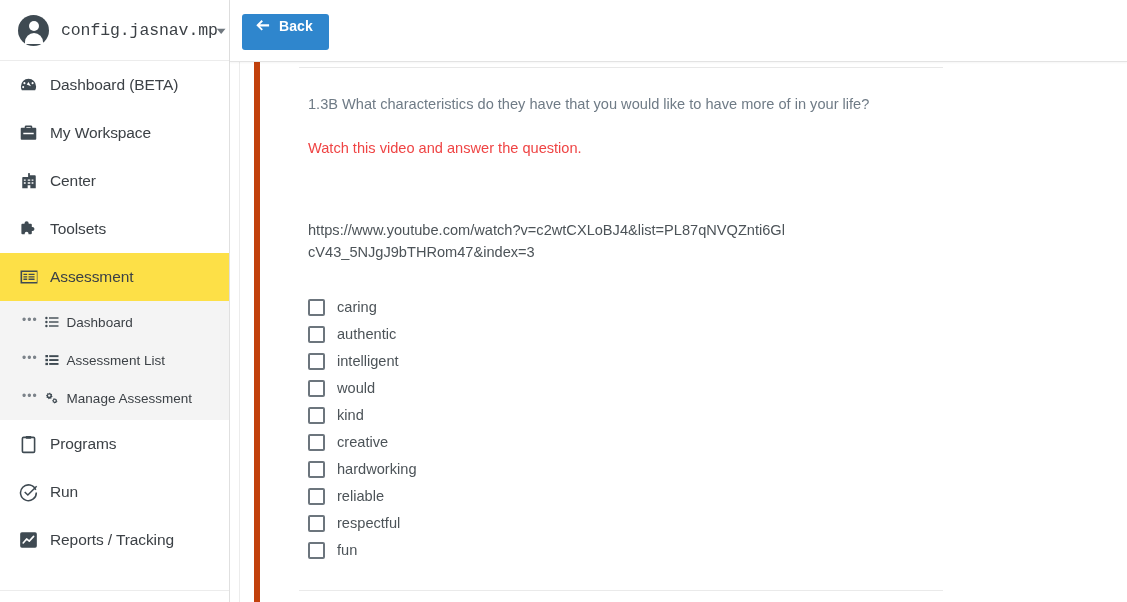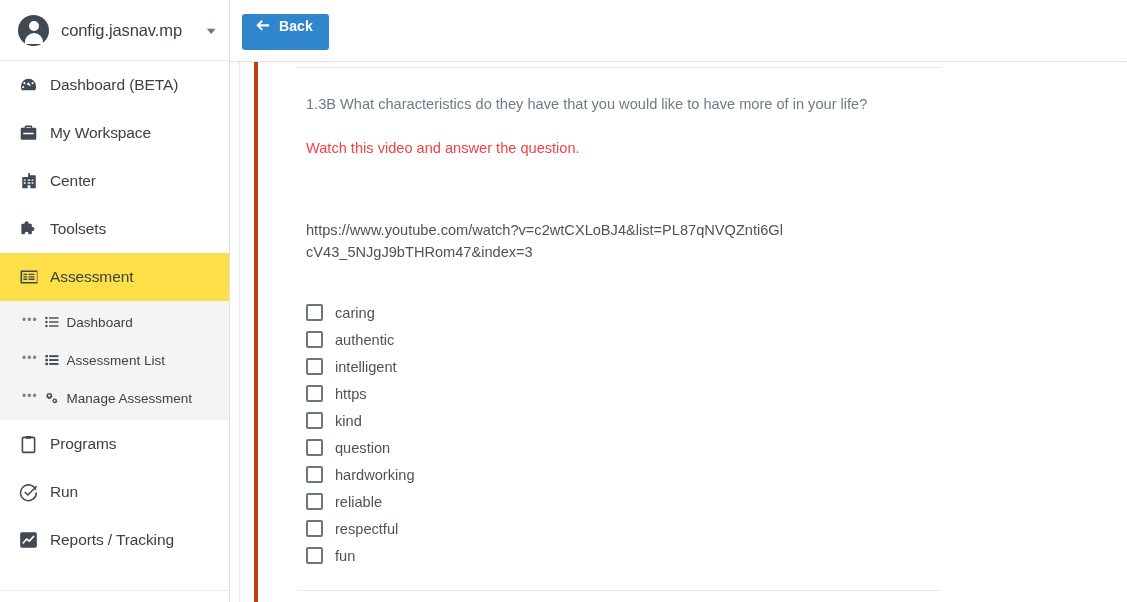--- a/index.html
+++ b/index.html
@@ -53,20 +53,21 @@
     border-radius: 9px 9px 0 0;
     background: #ffffff;
     left: 50%; bottom: 2px;
     transform: translateX(-50%);
   }
   .user-name {
     font-size: 16.5px;
     color: #3c4146;
     letter-spacing: -0.1px;
     white-space: nowrap;
+    font-family: Liberation Mono, monospace;
   }
   .caret {
     margin-left: auto;
     color: #70787f;
     font-size: 13px;
     line-height: 1;
     transform: scaleX(1.35) scaleY(0.8);
   }
 
   .nav { padding-top: 0; }
@@ -176,21 +177,21 @@
     border-left: 1px solid #ececec;
     overflow: hidden;
   }
   .card {
     position: absolute;
     left: 14px;
     top: 0;
     width: 684px;
     height: 540px;
     background: #ffffff;
-    border-left: 4px solid #c2410c;
+    border-left: 6px solid #c2410c;
   }
   .divider-top {
     position: absolute;
     left: 39px;
     top: 5px;
     width: 644px;
     border-top: 1px solid #e8e8e8;
   }
   .divider-bottom {
     position: absolute;
@@ -222,21 +223,21 @@
     word-break: break-all;
   }
 
   .options {
     position: absolute;
     left: 48px;
     top: 232px;
   }
   .option-row {
     display: flex;
-    align-items: flex-end;
+    align-items: center;
     height: 27px;
     cursor: pointer;
   }
   .cbx {
     width: 17px; height: 17px;
     border: 2px solid #6c757d;
     border-radius: 2px;
     background: #ffffff;
     flex: 0 0 17px;
     margin-right: 12px;
@@ -420,29 +421,29 @@
           <label class="option-row">
             <span class="cbx"></span>
             <span class="option-label">authentic</span>
           </label>
           <label class="option-row">
             <span class="cbx"></span>
             <span class="option-label">intelligent</span>
           </label>
           <label class="option-row">
             <span class="cbx"></span>
-            <span class="option-label">https</span>
+            <span class="option-label">would</span>
           </label>
           <label class="option-row">
             <span class="cbx"></span>
             <span class="option-label">kind</span>
           </label>
           <label class="option-row">
             <span class="cbx"></span>
-            <span class="option-label">question</span>
+            <span class="option-label">creative</span>
           </label>
           <label class="option-row">
             <span class="cbx"></span>
             <span class="option-label">hardworking</span>
           </label>
           <label class="option-row">
             <span class="cbx"></span>
             <span class="option-label">reliable</span>
           </label>
           <label class="option-row">

